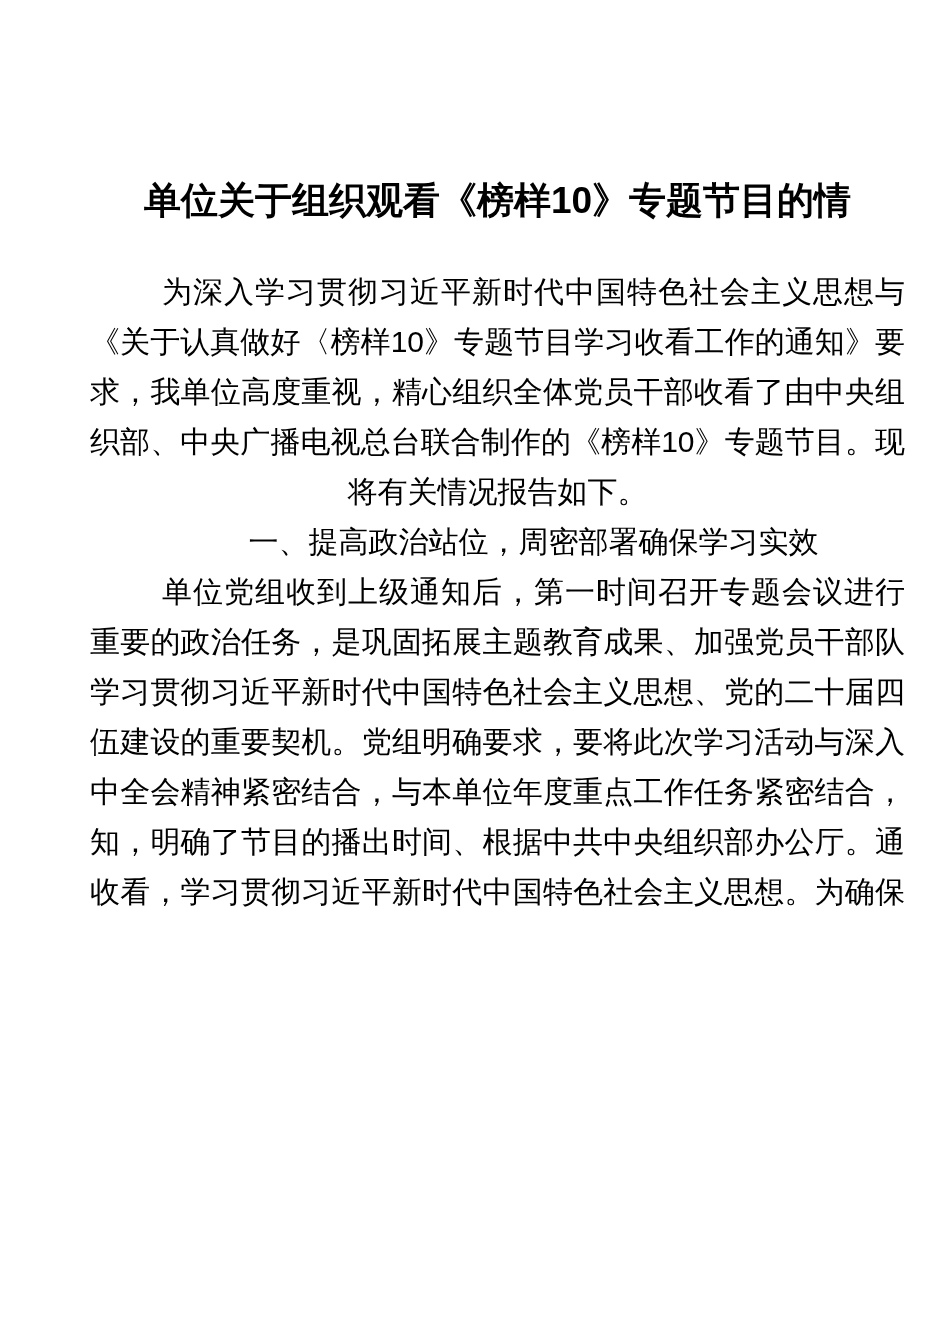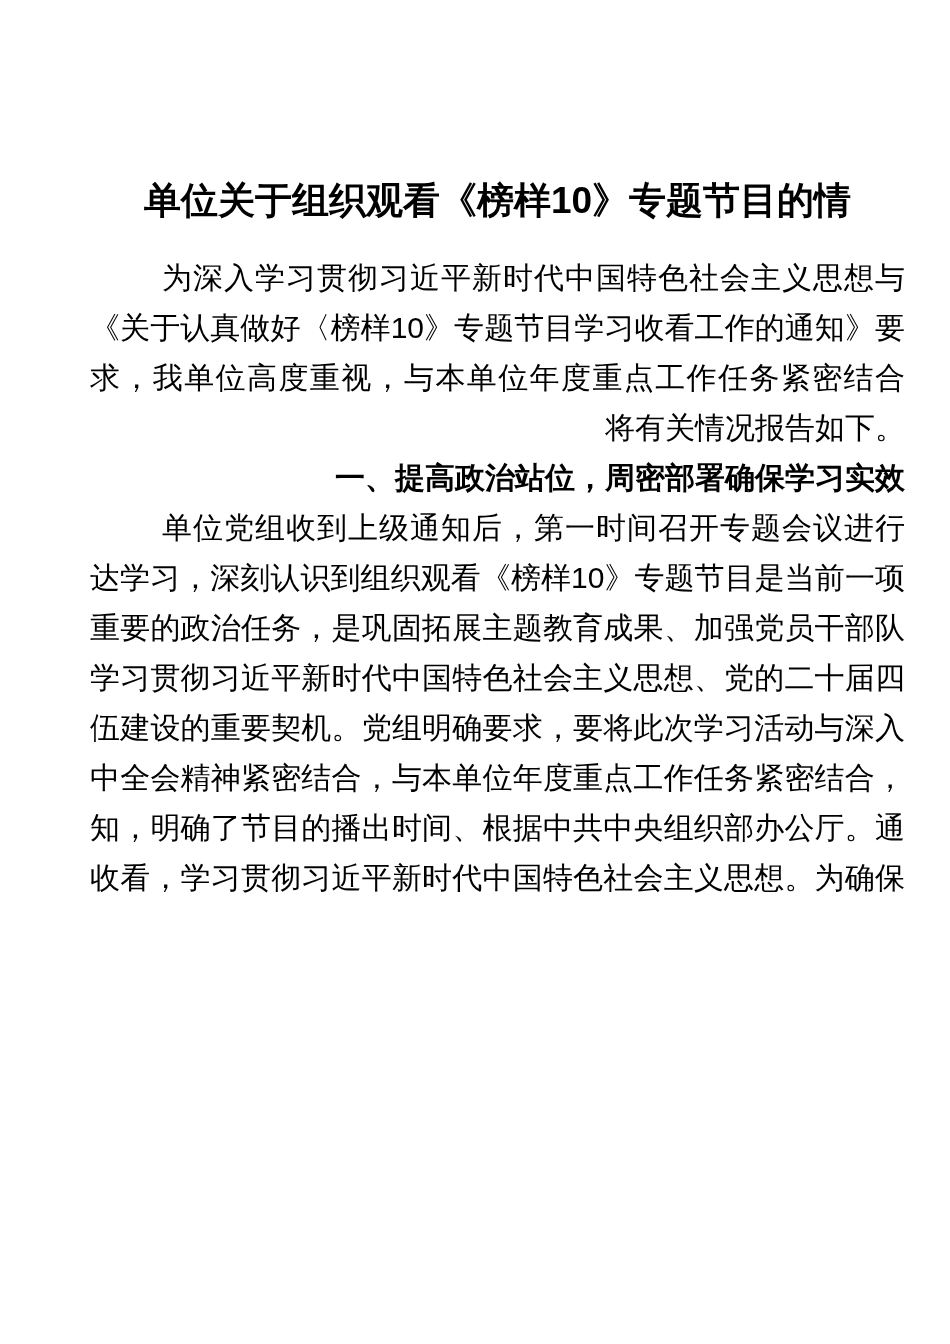--- a/index.html
+++ b/index.html
@@ -12,66 +12,66 @@
     width: 950px;
     height: 1344px;
     box-sizing: border-box;
     background: #ffffff;
     padding: 172px 45px 0 90px;
     font-family: "Liberation Sans", "DejaVu Sans", sans-serif;
     color: #000000;
     overflow: hidden;
   }
   .doc-title {
-    margin: 0 0 24px 0;
+    margin: 0 0 38px 0;
     font-size: 37px;
     font-weight: bold;
     line-height: 57px;
     text-align: center;
   }
   .title-line {
     display: block;
   }
   .doc-body {
     width: 100%;
   }
   .text-line {
     font-size: 30px;
     line-height: 50px;
     height: 50px;
-    text-align: right;
+    text-align: center;
     overflow: hidden;
   }
   .text-line.justified {
     text-align: justify;
     text-align-last: justify;
     text-justify: inter-character;
   }
   .text-line.indent {
     text-indent: 72px;
   }
   .text-line.heading {
-    font-weight: bold;
+    font-weight: normal;
   }
 </style>
 </head>
 <body>
 
 <div class="page">
   <h1 class="doc-title">
     <span class="title-line">单位关于组织观看《榜样10》专题节目的情</span>
   </h1>
   <div class="doc-body" id="doc-body">
       <div class="text-line indent justified">为深入学习贯彻习近平新时代中国特色社会主义思想与党</div>
       <div class="text-line justified">《关于认真做好〈榜样10》专题节目学习收看工作的通知》要</div>
-      <div class="text-line justified">求，我单位高度重视，与本单位年度重点工作任务紧密结合</div>
+      <div class="text-line justified">求，我单位高度重视，精心组织全体党员干部收看了由中央组</div>
+      <div class="text-line justified">织部、中央广播电视总台联合制作的《榜样10》专题节目。现</div>
       <div class="text-line">将有关情况报告如下。</div>
       <div class="text-line heading indent">一、提高政治站位，周密部署确保学习实效</div>
       <div class="text-line indent justified">单位党组收到上级通知后，第一时间召开专题会议进行传</div>
-      <div class="text-line justified">达学习，深刻认识到组织观看《榜样10》专题节目是当前一项</div>
       <div class="text-line justified">重要的政治任务，是巩固拓展主题教育成果、加强党员干部队</div>
       <div class="text-line justified">学习贯彻习近平新时代中国特色社会主义思想、党的二十届四</div>
       <div class="text-line justified">伍建设的重要契机。党组明确要求，要将此次学习活动与深入</div>
       <div class="text-line justified">中全会精神紧密结合，与本单位年度重点工作任务紧密结合，</div>
       <div class="text-line justified">知，明确了节目的播出时间、根据中共中央组织部办公厅。通知</div>
       <div class="text-line justified">收看，学习贯彻习近平新时代中国特色社会主义思想。为确保全</div>
     </div>
 </div>
 
 </body></html>

